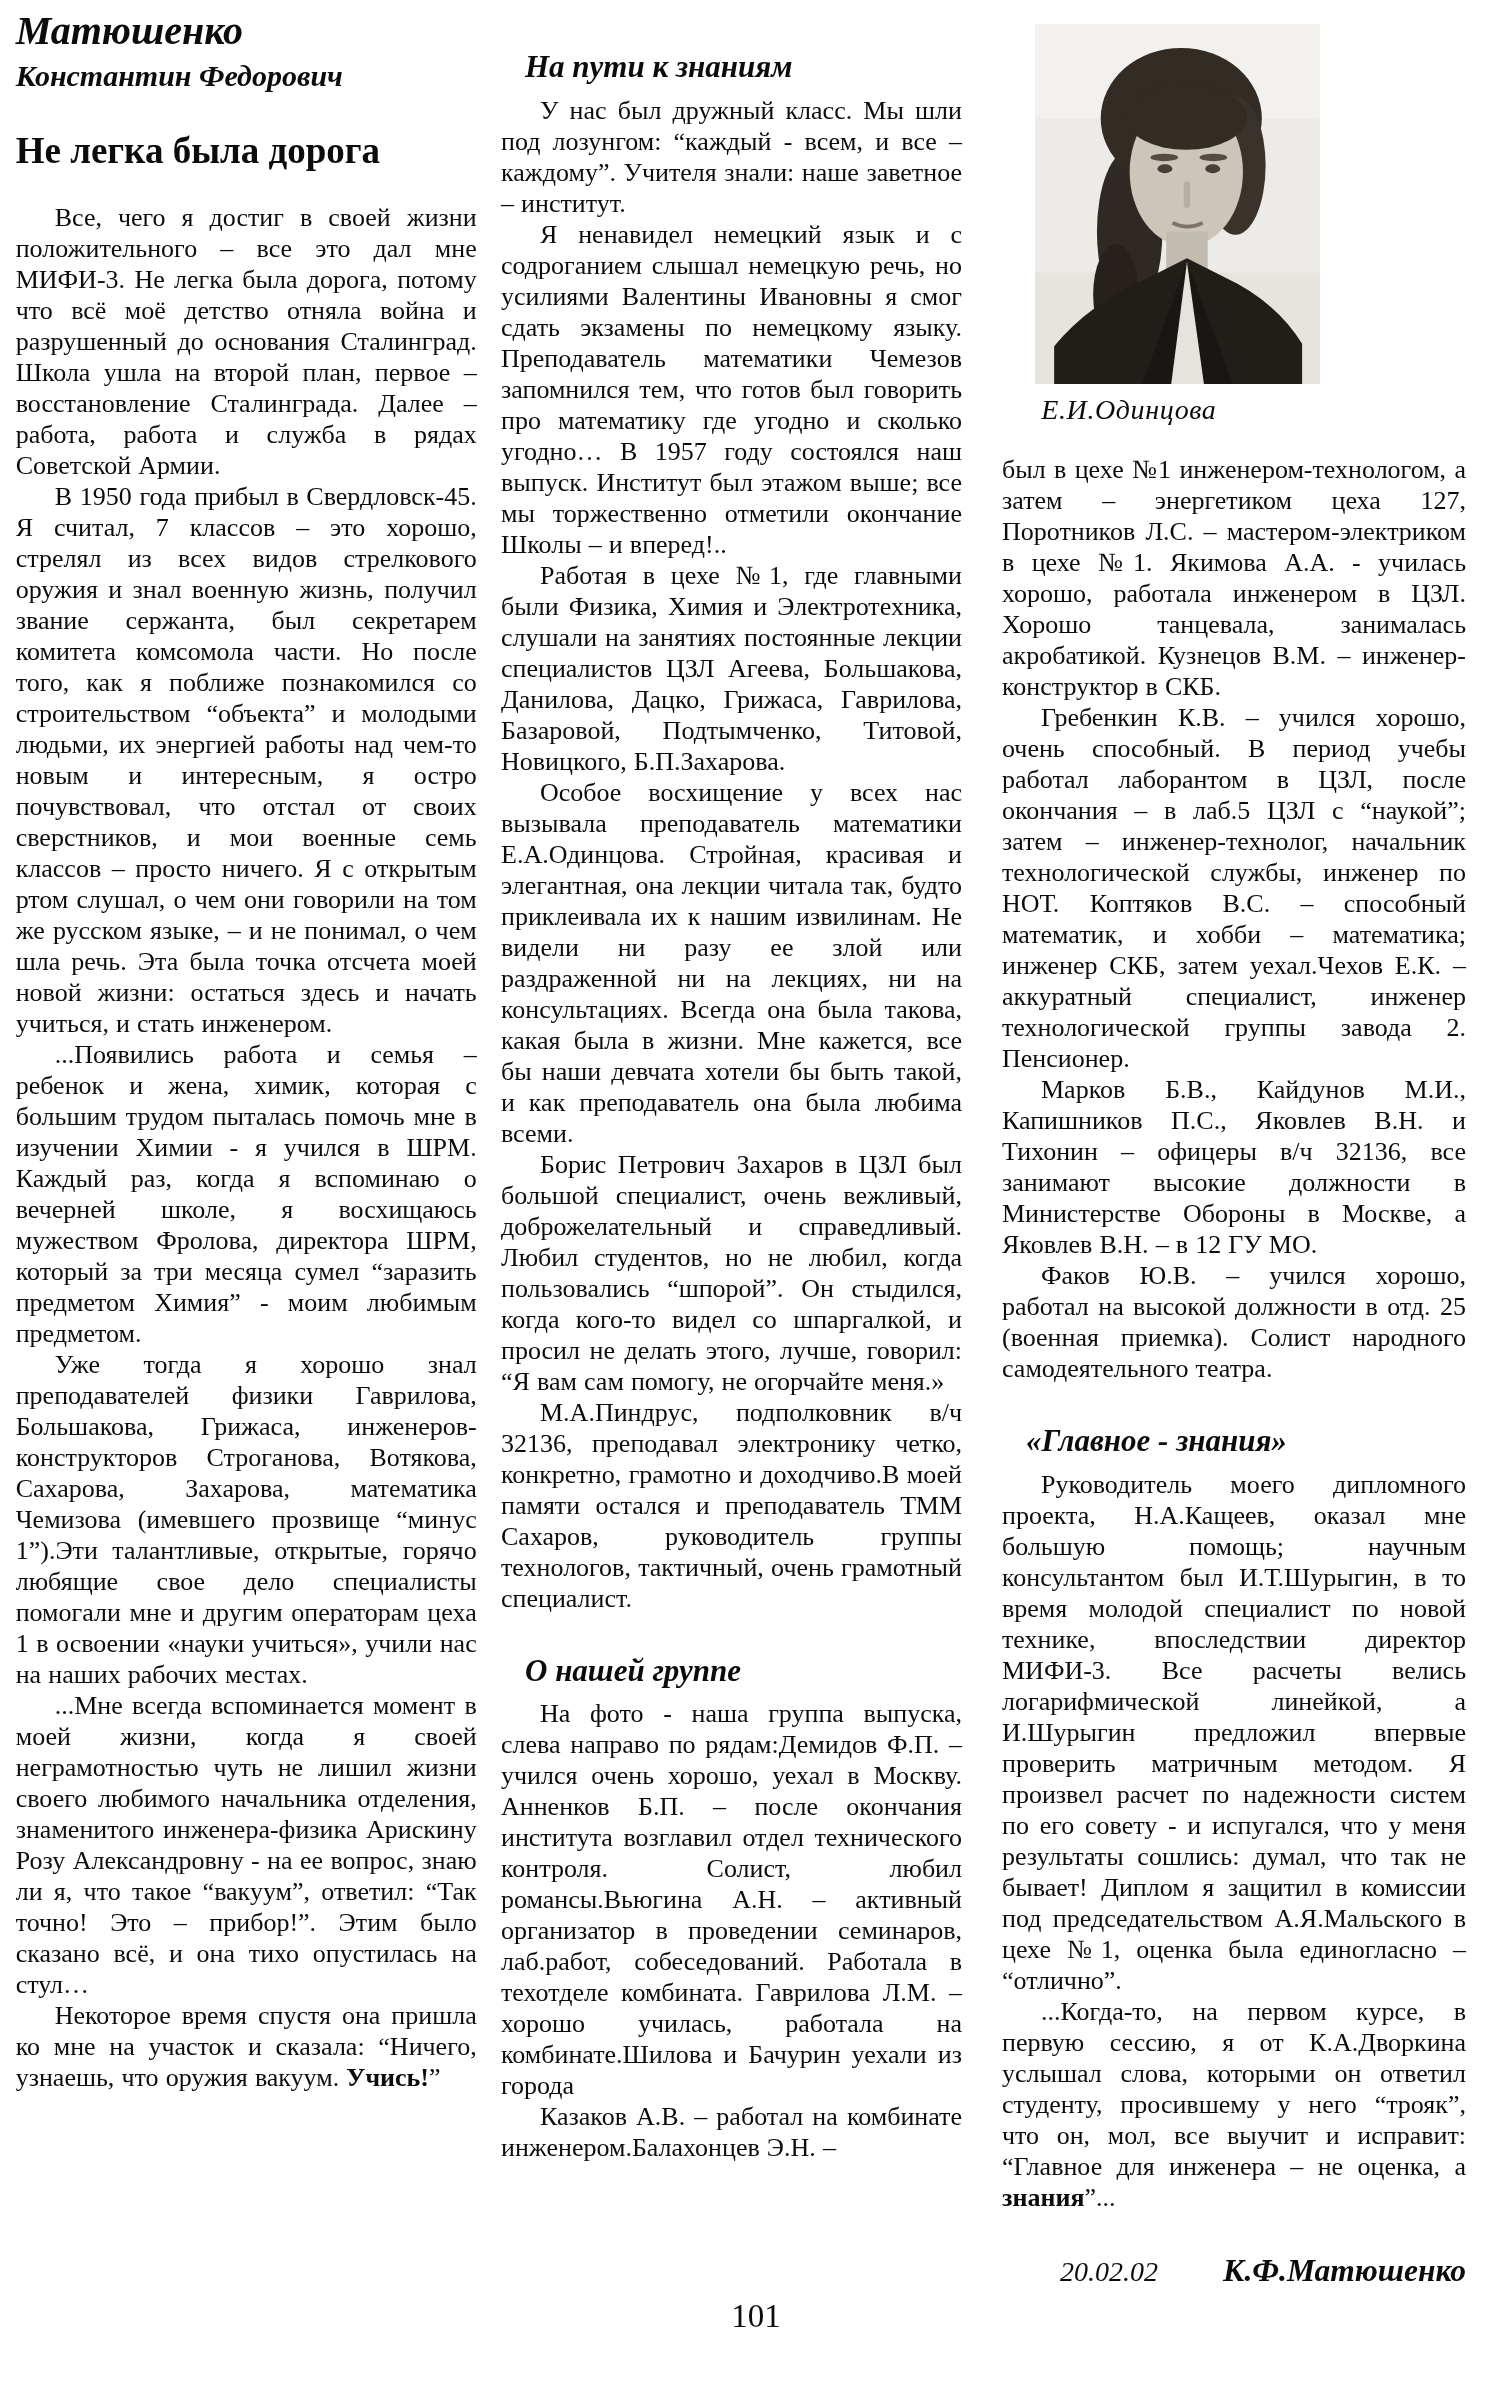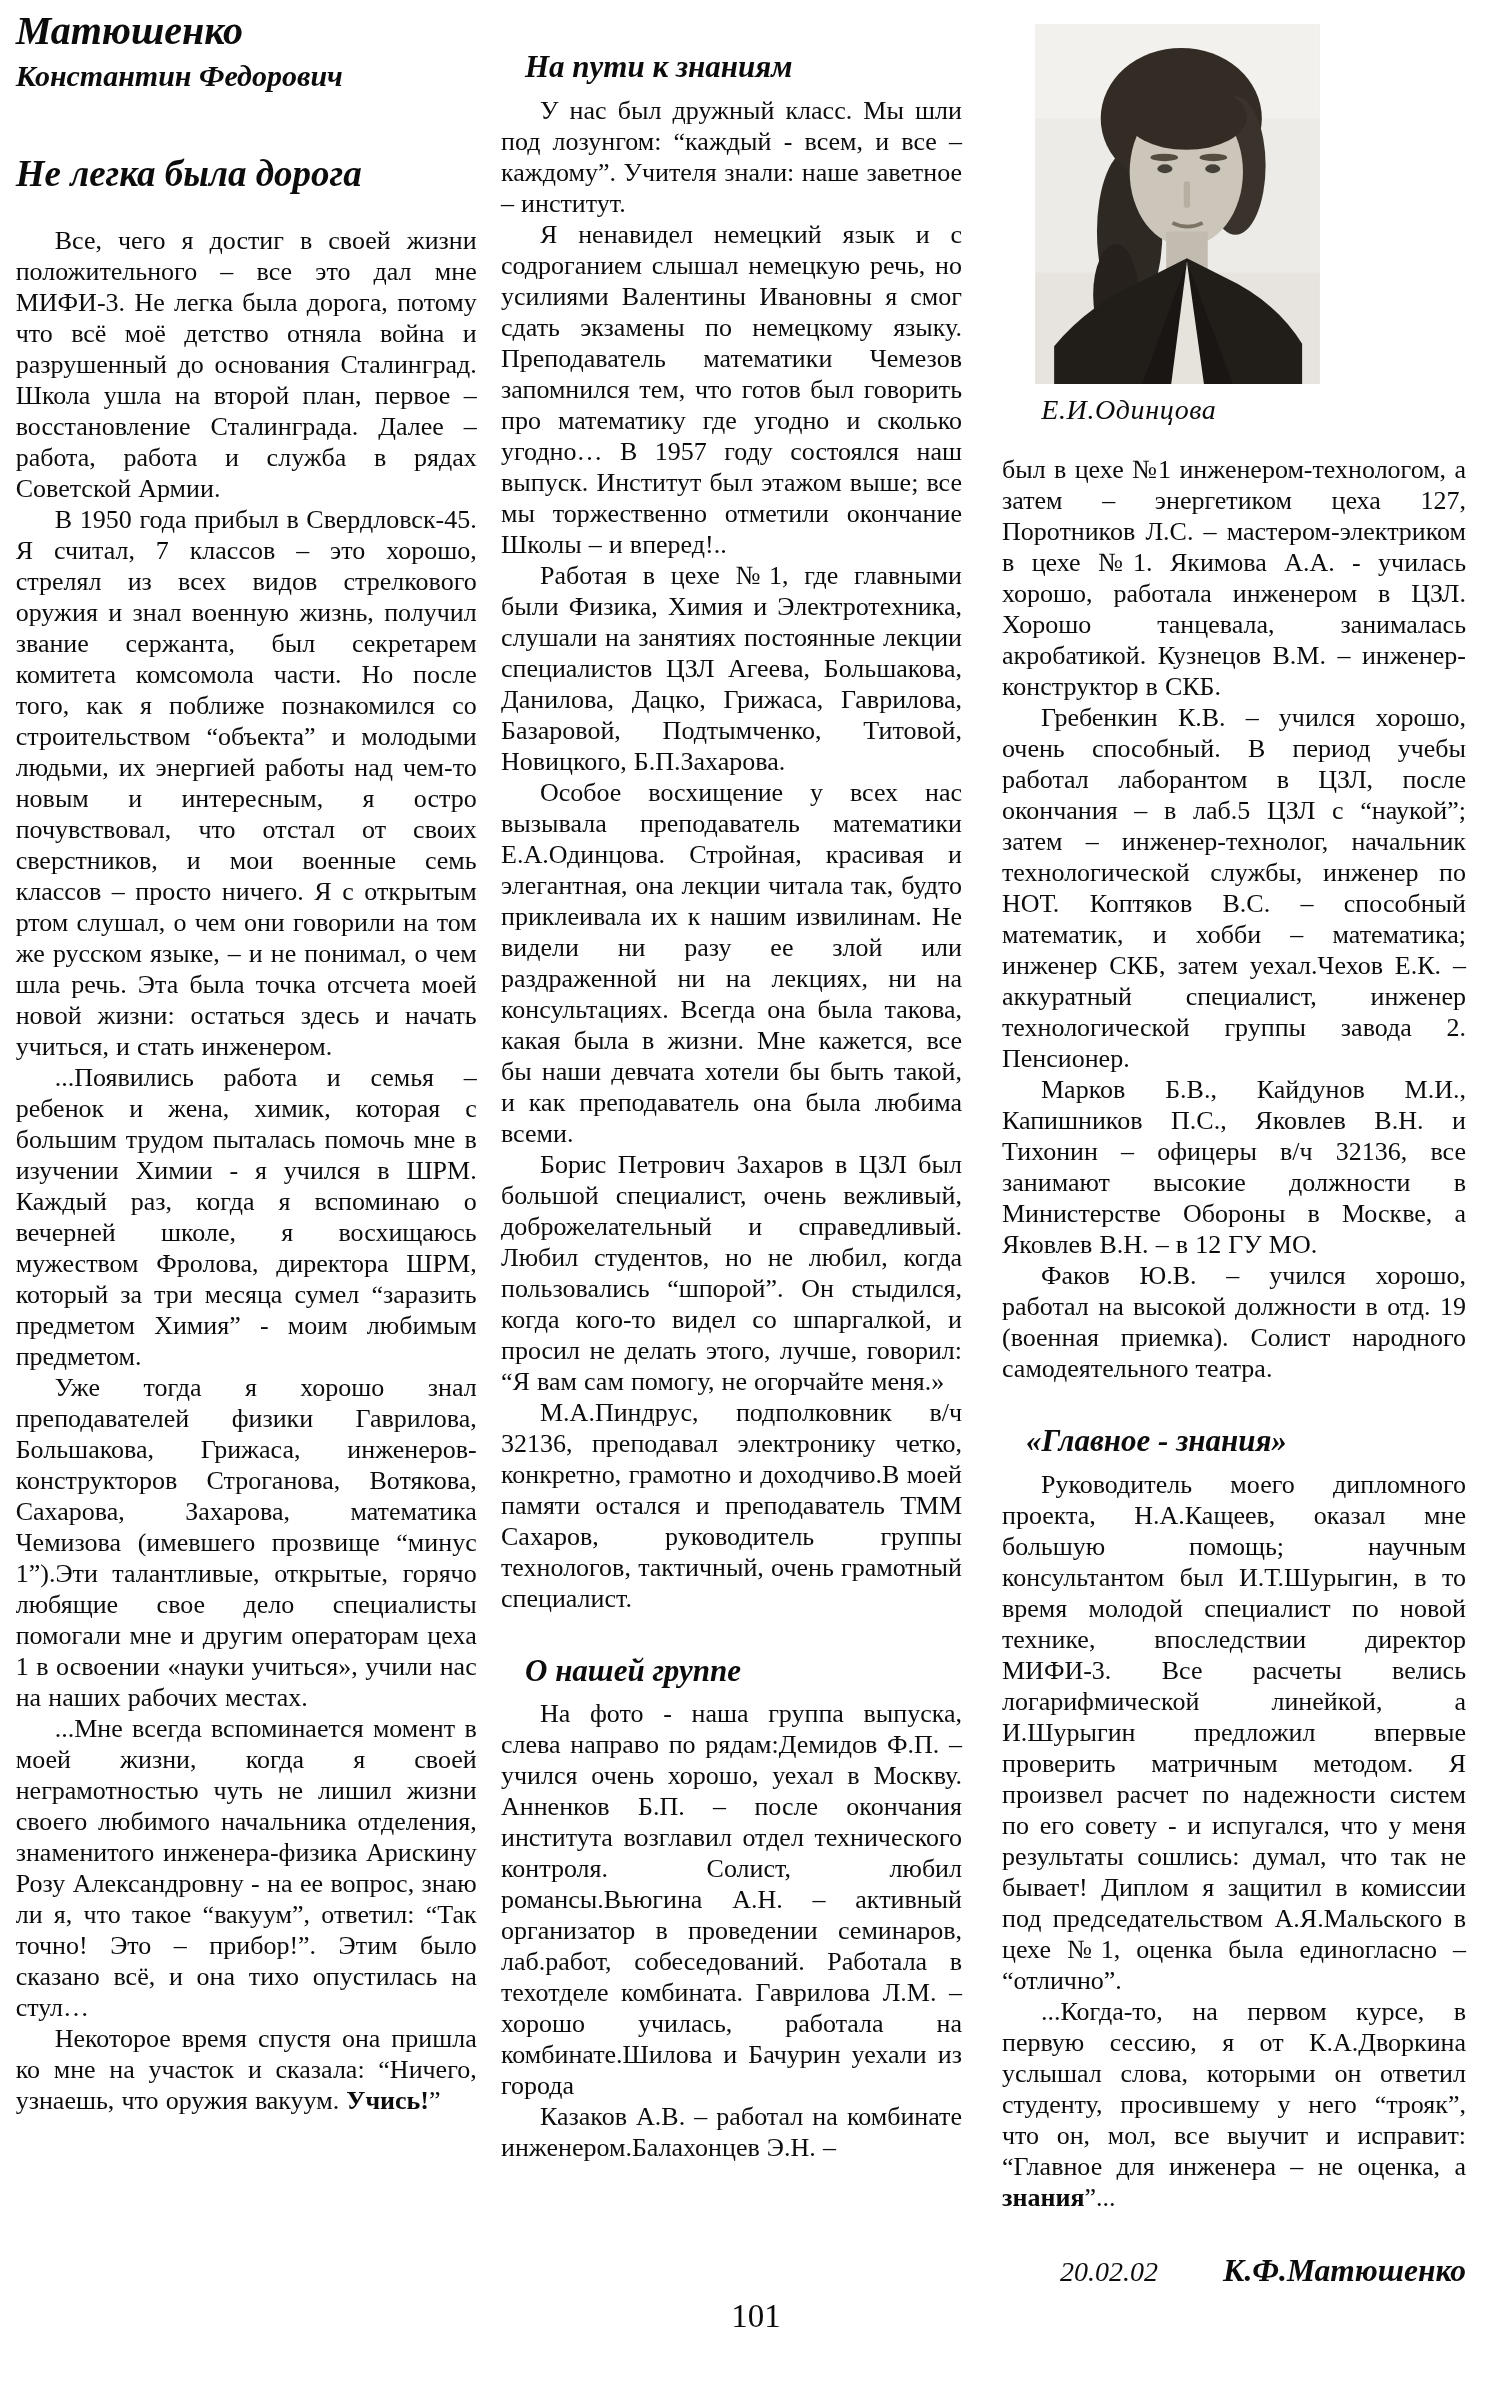--- a/index.html
+++ b/index.html
@@ -4,21 +4,21 @@
 <style>
   html,body{margin:0;padding:0;background:#ffffff;}
   .page{position:relative;width:1512px;height:2401px;background:#ffffff;overflow:hidden;
         font-family:"Liberation Serif","DejaVu Serif",serif;color:#0c0c0c;}
   .col{position:absolute;top:0;}
   .col-left{left:15.7px;width:461px;}
   .col-middle{left:501px;width:461px;top:49px;}
   .col-right{left:1002px;width:464px;top:15.7px;}
   .surname{font-size:40px;line-height:1.1;font-weight:bold;font-style:italic;margin-top:8.8px;}
   .patronymic{font-size:30px;line-height:1.1;font-weight:bold;font-style:italic;margin-top:6.3px;}
-  .title{font-size:37px;line-height:1.1;font-weight:bold;font-style:italic;margin:62px 0 0 0;}
+  .title{font-size:37px;line-height:1.1;font-weight:bold;margin:39px 0 0 0;}
   .flow{margin-top:30px;}
   .col-middle .flow,.col-right .flow{margin-top:0;}
   .para{font-size:26px;line-height:31px;text-align:justify;text-indent:39px;margin:0;
         hyphens:none;word-spacing:0.6px;}
   .para.flush{text-indent:0;}
   .sec-heading{font-size:31px;line-height:1.15;font-weight:bold;font-style:italic;
         text-indent:24px;margin:39px 0 10px 0;}
   .flow .sec-heading:first-child{margin-top:0;}
   .b{font-weight:bold;}
   figure.photo-fig{margin:8.8px 0 28px 33px;padding:0;width:307px;}
@@ -91,21 +91,21 @@
           <path d="M241,378 L170,572 L216,572 Z" fill="#191613"></path>
           <path d="M241,378 L314,572 L268,572 Z" fill="#191613"></path>
         </svg>
       </div>
       <figcaption>Е.И.Одинцова</figcaption>
     </figure>
     <div class="flow">
         <p class="para flush"><span>был в цехе №1 инженером-технологом, а затем – энергетиком цеха 127, Поротников Л.С. – мастером-электриком в цехе №1. Якимова А.А.  - училась хорошо, работала инженером в ЦЗЛ. Хорошо танцевала, занималась акробатикой. Кузнецов В.М. – инженер-конструктор в СКБ.</span></p>
         <p class="para"><span>Гребенкин К.В. – учился хорошо, очень способный. В период учебы работал лаборантом в ЦЗЛ, после окончания – в лаб.5 ЦЗЛ с “наукой”; затем – инженер-технолог, начальник технологической службы, инженер по НОТ. Коптяков В.С. – способный математик, и  хобби – математика; инженер СКБ, затем уехал.Чехов Е.К. – аккуратный специалист, инженер технологической группы завода 2. Пенсионер.</span></p>
         <p class="para"><span>Марков Б.В., Кайдунов М.И., Капишников П.С., Яковлев В.Н. и Тихонин – офицеры в/ч 32136, все занимают высокие должности в Министерстве Обороны в Москве, а Яковлев В.Н. – в 12 ГУ МО.</span></p>
-        <p class="para"><span>Факов Ю.В. – учился хорошо, работал на высокой должности в отд. 19 (военная приемка). Солист народного самодеятельного театра.</span></p>
+        <p class="para"><span>Факов Ю.В. – учился хорошо, работал на высокой должности в отд. 25 (военная приемка). Солист народного самодеятельного театра.</span></p>
         <div class="sec-heading"><span>«Главное - знания»</span></div>
         <p class="para"><span>Руководитель моего дипломного проекта, Н.А.Кащеев, оказал мне большую помощь; научным консультантом был И.Т.Шурыгин, в то время молодой специалист по новой технике, впоследствии директор МИФИ-3. Все расчеты велись логарифмической линейкой, а И.Шурыгин предложил впервые проверить матричным методом. Я произвел расчет по надежности систем по его совету - и испугался, что у меня результаты сошлись: думал, что так не бывает! Диплом я защитил в комиссии под председательством А.Я.Мальского в цехе №1, оценка была единогласно – “отлично”.</span></p>
         <p class="para"><span>...Когда-то, на первом курсе, в первую сессию, я от К.А.Дворкина услышал слова, которыми он ответил студенту, просившему у него “трояк”, что  он, мол, все выучит и исправит:  “Главное для инженера – не оценка, а </span><span class="b">знания</span><span>”...</span></p>
       </div>
     <div class="sig-row">
       <span class="date">20.02.02</span>
       <span class="signature">К.Ф.Матюшенко</span>
     </div>
   </div>
 

